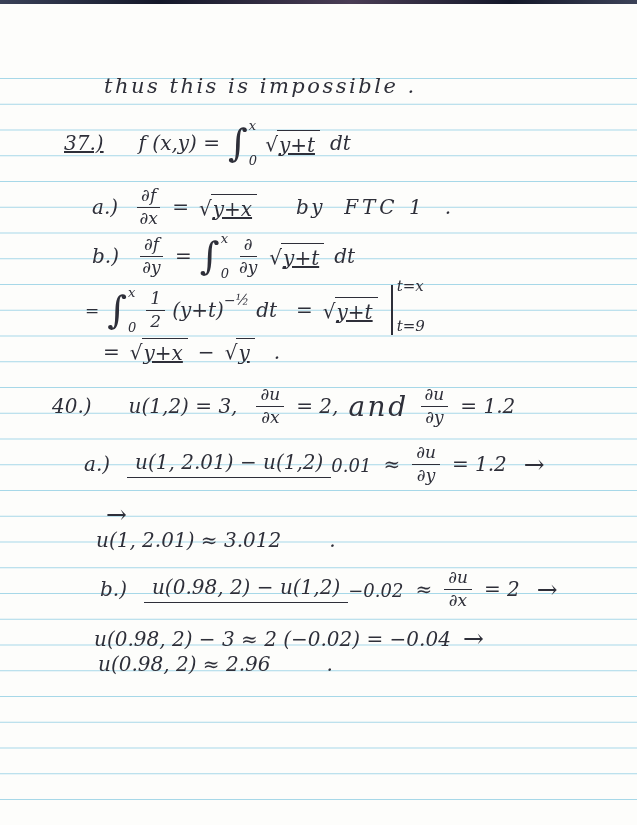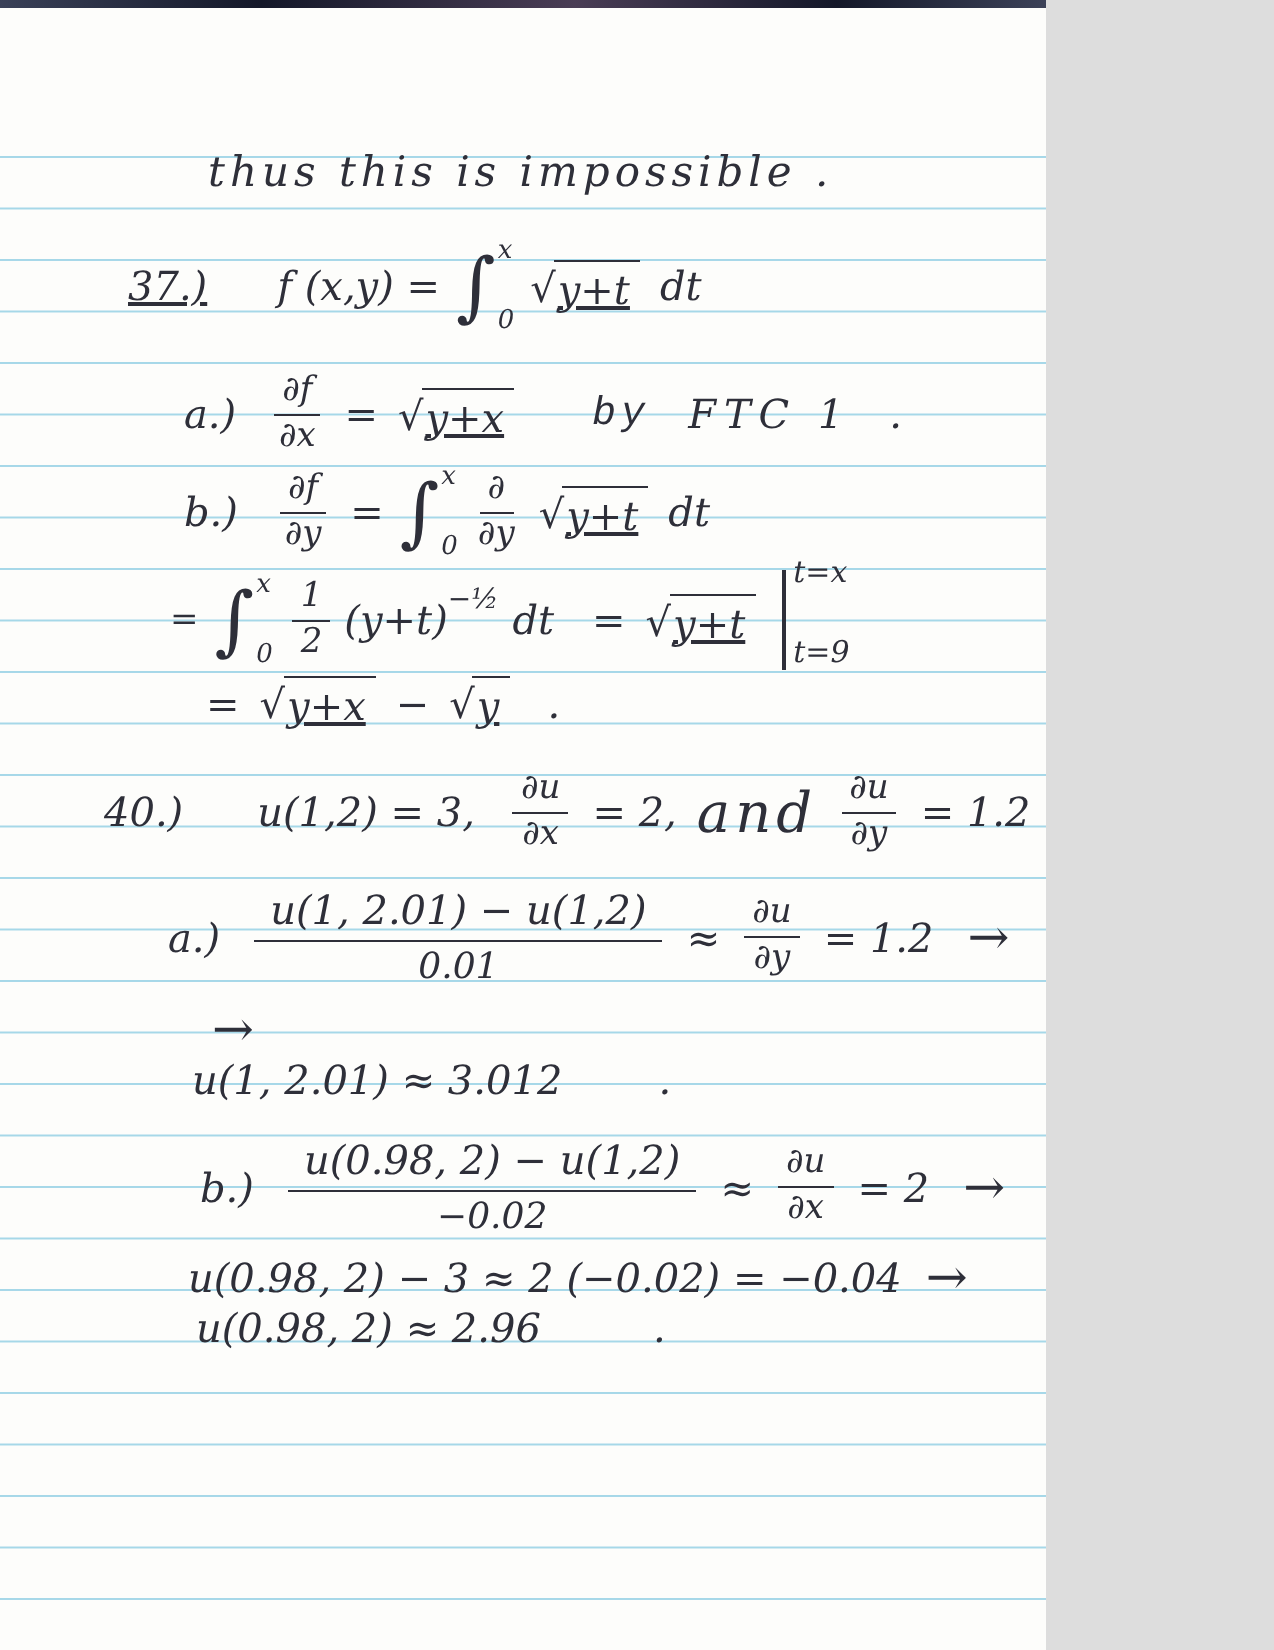--- a/index.html
+++ b/index.html
@@ -1,19 +1,19 @@
 <!DOCTYPE html>
 <html style="--ink: #2e2f39; --rule: #97d1e5; --paper: #fdfdfb; --scan-edge: #141829;"><head>
 <meta charset="utf-8">
 <style>
   * { margin:0; padding:0; box-sizing:border-box; }
   html,body { width:637px; height:825px; }
   body { background:#ddd; }
   .page {
-    position:relative; width:523px; height:825px; overflow:hidden;
+    position:relative; width:637px; height:825px; overflow:hidden;
     background:var(--paper,#fdfdfb);
     color:var(--ink,#2e2f39);
     font-family:"DejaVu Serif","Liberation Serif",serif;
     font-style:italic;
   }
   .scan-edge {
     position:absolute; top:0; left:0; right:0; height:4px;
     background:linear-gradient(90deg,#3a4158,var(--scan-edge,#141829) 25%,#4a3d55 55%,var(--scan-edge,#141829) 80%,#3c4258);
   }
   .rules {
@@ -40,25 +40,25 @@
   .int-limits .up { transform:translateY(-2px); }
   .int-limits .lo { transform:translateY(2px); }
   .sqrt { display:inline-flex; align-items:flex-start; margin:0 5px; }
   .sqrt-glyph { font-style:normal; transform:translateY(2px); margin-right:-1px; }
   .radicand { border-top:1.5px solid var(--ink,#2e2f39); padding:2px 5px 0 2px;text-decoration:underline; }
   .sup { font-size:14px; transform:translateY(-10px); display:inline-block; margin-right:2px; }
   .eval { display:inline-flex; margin-left:8px; align-items:center; }
   .eval-bar { width:0; border-left:2px solid var(--ink,#2e2f39); height:50px; }
   .eval-labels { display:flex; flex-direction:column; justify-content:space-between;
                  font-size:15px; margin-left:4px; height:58px; transform:translateY(-4px); }
-  .bigfrac { display:inline-flex; flex-direction:column; align-items:center; margin:0 7px; }
+  .bigfrac { display:inline-flex; flex-direction:row; align-items:center; margin:0 7px; }
   .bigfrac .num { border-bottom:1.6px solid var(--ink,#2e2f39); padding:0 8px 3px; }
   .bigfrac .den { font-size:18px; padding-top:2px; }
   .arrow { font-size:25px; font-style:normal; margin-left:12px; }
-  .sp-lg { margin-left:34px;font-family:Liberation Mono, monospace; }
+  .sp-lg { margin-left:34px; }
   .sp-md { margin-left:14px; }
 </style>
 </head>
 <body>
 
 <div class="page">
   <div class="scan-edge"></div>
   <div class="rules"></div>
 
   <div class="row cursive" style="left:104px; top:74px;">

